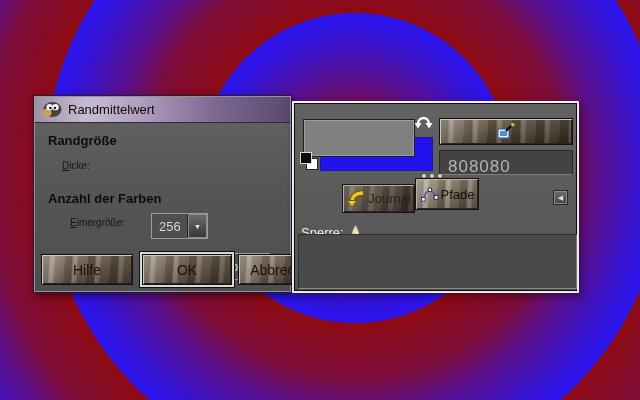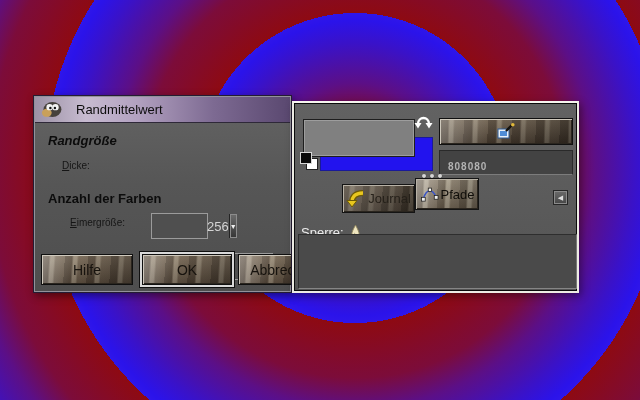--- a/index.html
+++ b/index.html
@@ -12,34 +12,34 @@
   
   .dialog{
     position:absolute;left:33px;top:95px;width:259px;height:198px;z-index:1;
     border:1px solid #241c33;box-sizing:border-box;overflow:hidden;
     background:linear-gradient(180deg,#646464,#565656 45%,#4e4e4e);
     box-shadow:inset 0 0 0 1px #93929a, 2px 3px 8px rgba(0,0,0,.45);
   }
   .titlebar{
     position:absolute;left:1px;top:1px;right:1px;height:26px;
     background:linear-gradient(90deg,#9c92a6 0%,#c7bbd0 20%,#b2a1c0 40%,#7d6a92 70%,#5a4870 100%);
-    border-bottom:1px solid #2e2838;display:flex;align-items:center;gap:14px;padding:0 6px;box-sizing:border-box;
+    border-bottom:1px solid #2e2838;display:flex;align-items:center;gap:6px;padding:0 6px;box-sizing:border-box;
   }
   .titlebar .title{font-size:13px;color:#0d0d0d;}
   .dlg-heading{position:absolute;font-size:13px;font-weight:bold;color:#0c0c0c;}
   .dlg-label{position:absolute;font-size:10px;color:#151515;}
   .mn::first-letter{text-decoration:underline;}
   .spinbox{position:absolute;left:117px;top:157px;width:63px;height:27px;display:flex;
     border:1px solid #9b9b9b;box-sizing:border-box;background:#4c4c4c;}
   .spin-value{flex:1;display:flex;align-items:center;justify-content:center;
     background:#76674e;color:#211d17;font-size:13px;margin:1px;border:1px solid #2c2c2c;}
   .spin-btns{width:19px;display:flex;flex-direction:column;border-left:1px solid #262626;}
   .spin-btn{flex:1;display:flex;align-items:center;justify-content:center;font-size:7px;color:#e8e8e8;
     background:linear-gradient(180deg,#6d6d6d,#3b3b3b);border:1px solid #1f1f1f;box-sizing:border-box;}
-  .combo{position:absolute;display:flex;border:1px solid #9b9b9b;box-sizing:border-box;background:#4f4f4f;padding-left:48px;}
+  .combo{position:absolute;display:flex;border:1px solid #9b9b9b;box-sizing:border-box;background:#4f4f4f;}
   .combo-text{flex:1;display:flex;align-items:center;padding-left:7px;color:#d4d4d4;font-size:13px;}
   .combo-arrow{width:19px;display:flex;align-items:center;justify-content:center;font-size:7px;color:#efefef;
     background:linear-gradient(180deg,#6d6d6d,#353535);border-left:1px solid #242424;box-shadow:inset 0 0 0 1px #8c8c8c;}
   .btn{
     position:absolute;top:158px;height:31px;display:flex;align-items:center;justify-content:center;
     font-size:14px;color:#17130e;border:1px solid #101010;box-sizing:border-box;
     box-shadow:inset 1px 1px 0 #cfc9bd, inset -1px -1px 0 #2a251e;
     background:
       linear-gradient(100deg,rgba(255,255,255,.30),rgba(255,255,255,0) 38%,rgba(0,0,0,.28)),
       repeating-linear-gradient(94deg,rgba(35,25,15,.32) 0 7px,rgba(225,215,190,.26) 9px 12px,rgba(95,80,60,.22) 14px 23px),
@@ -64,23 +64,22 @@
     display:flex;align-items:center;justify-content:center;
     box-shadow:inset 1px 1px 0 #cfc9bd, inset -1px -1px 0 #2a251e;
     background:
       linear-gradient(100deg,rgba(255,255,255,.28),rgba(255,255,255,0) 38%,rgba(0,0,0,.3)),
       repeating-linear-gradient(92deg,rgba(35,25,15,.32) 0 8px,rgba(225,215,190,.24) 10px 13px,rgba(95,80,60,.2) 15px 24px),
       linear-gradient(180deg,#7d7060,#463c32);
   }
   .hex-entry{
     position:absolute;left:144px;top:46px;width:134px;height:25px;box-sizing:border-box;
     background:#434343;border:1px solid #2a2a2a;border-bottom-color:#7c7c7c;
-    color:#b3b3b3;font-size:10px;padding:8px 0 0 8px;letter-spacing:1px;
+    color:#b3b3b3;font-size:17px;padding:8px 0 0 8px;letter-spacing:1px;
     font-family:"Liberation Sans","DejaVu Sans",sans-serif;
-    font-weight:bold;
   }
   .grip{position:absolute;left:127px;top:70px;display:flex;gap:4px;}
   .grip span{width:4px;height:4px;border-radius:50%;background:#d6d6d6;box-shadow:0 1px 1px #1d1d1d;}
   .tab{
     position:absolute;display:flex;align-items:center;gap:2px;justify-content:center;
     border:1px solid #141414;box-sizing:border-box;font-size:13px;
     box-shadow:inset 1px 1px 0 #b8b2a6, inset -1px -1px 0 #2a251e;
     margin-left:44px;
   }
   .tab-journal{
@@ -119,21 +118,21 @@
         <ellipse cx="6" cy="12.5" rx="5.2" ry="4.3" fill="#c9a05a"></ellipse>
         <circle cx="9" cy="6.5" r="3.4" fill="#f4f4f4"></circle>
         <circle cx="15.2" cy="6.5" r="3.4" fill="#f4f4f4"></circle>
         <circle cx="9.8" cy="7.4" r="1.3" fill="#141414"></circle>
         <circle cx="14.6" cy="7.4" r="1.3" fill="#141414"></circle>
       </svg>
     </span>
     <span class="title">Randmittelwert</span>
   </div>
 
-  <div class="dlg-heading" style="left:14px;top:37px;font-style:italic;">Randgröße</div>
+  <div class="dlg-heading" style="left:14px;top:37px;">Randgröße</div>
 
   <div class="dlg-label mn" style="left:28px;top:64px;">Dicke:</div>
   <div class="spinbox">
     <div class="spin-value">29</div>
     <div class="spin-btns">
       <div class="spin-btn">▲</div>
       <div class="spin-btn">▼</div>
     </div>
   </div>
   <div class="combo" style="left:189px;top:157px;width:47px;height:27px;">

